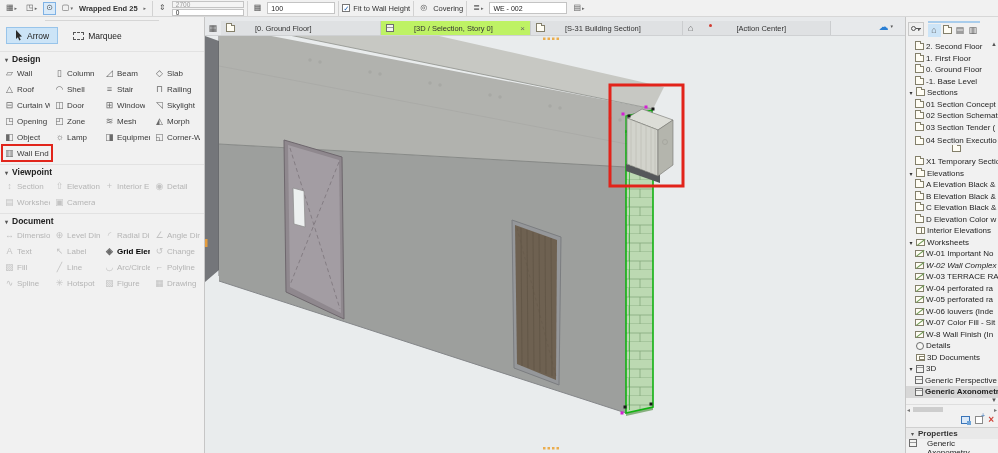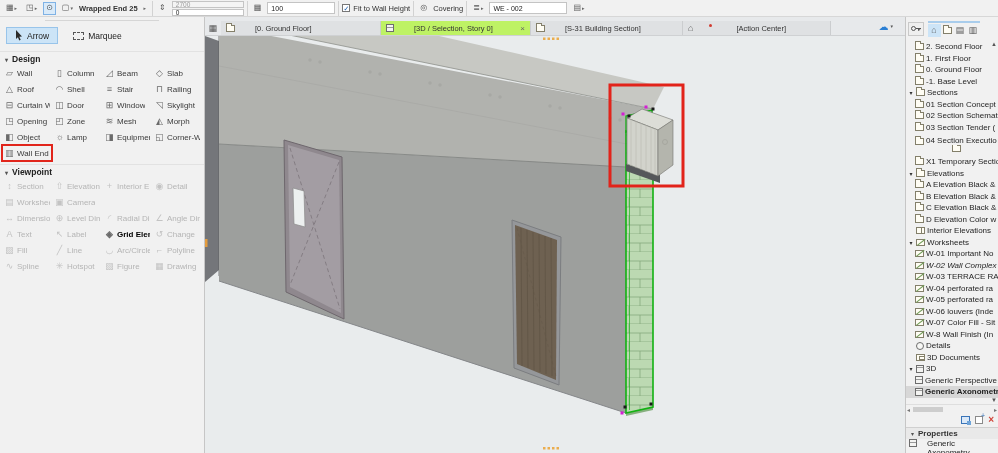--- a/index.html
+++ b/index.html
@@ -284,20 +284,24 @@
             </div>
             <div class="cell dis">
               <span class="ic">▤</span>
               <span class="lb">Worksheet</span>
             </div>
             <div class="cell dis">
               <span class="ic">▣</span>
               <span class="lb">Camera</span>
             </div>
           </div>
+          <div class="sec-head">
+            <span class="caret">▾</span>
+            <span>Document</span>
+          </div>
           <div class="grid">
             <div class="cell dis">
               <span class="ic">↔</span>
               <span class="lb">Dimension</span>
             </div>
             <div class="cell dis">
               <span class="ic">⊕</span>
               <span class="lb">Level Dim</span>
             </div>
             <div class="cell dis">

